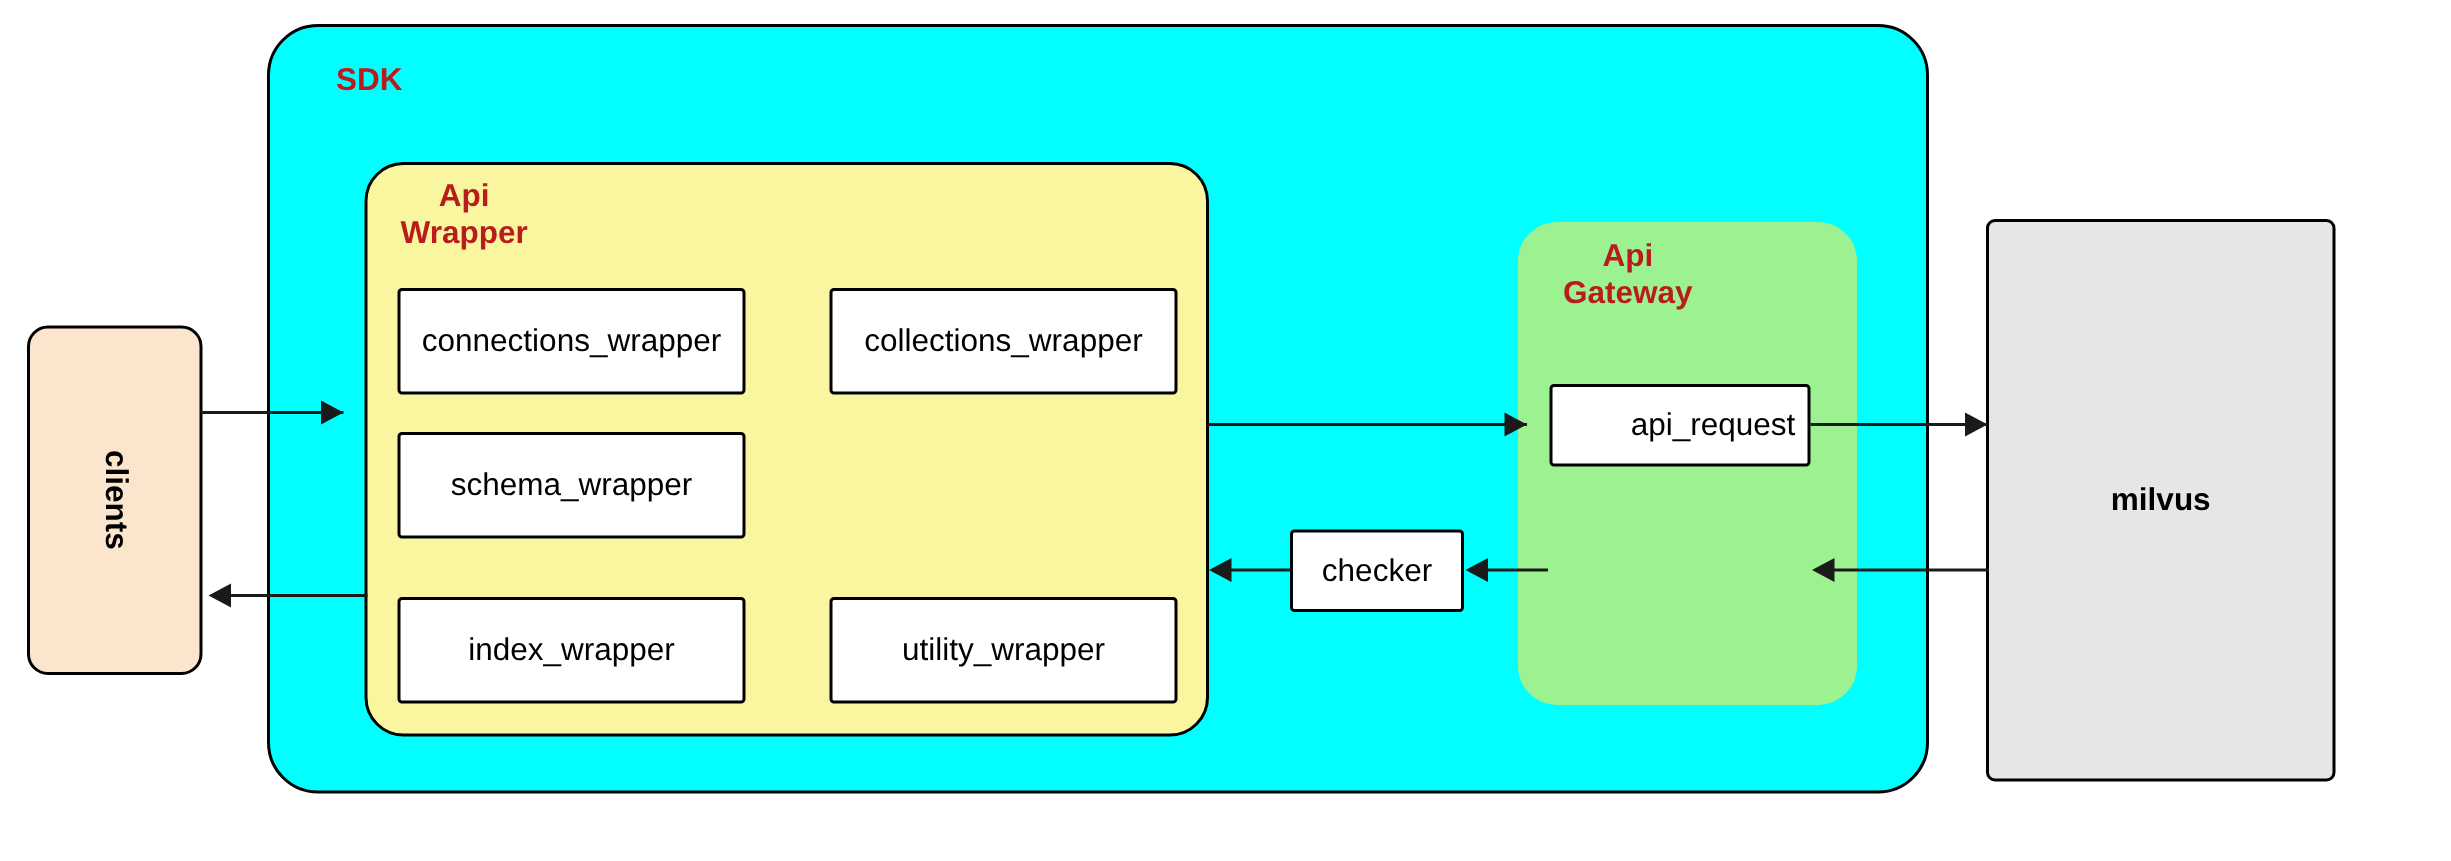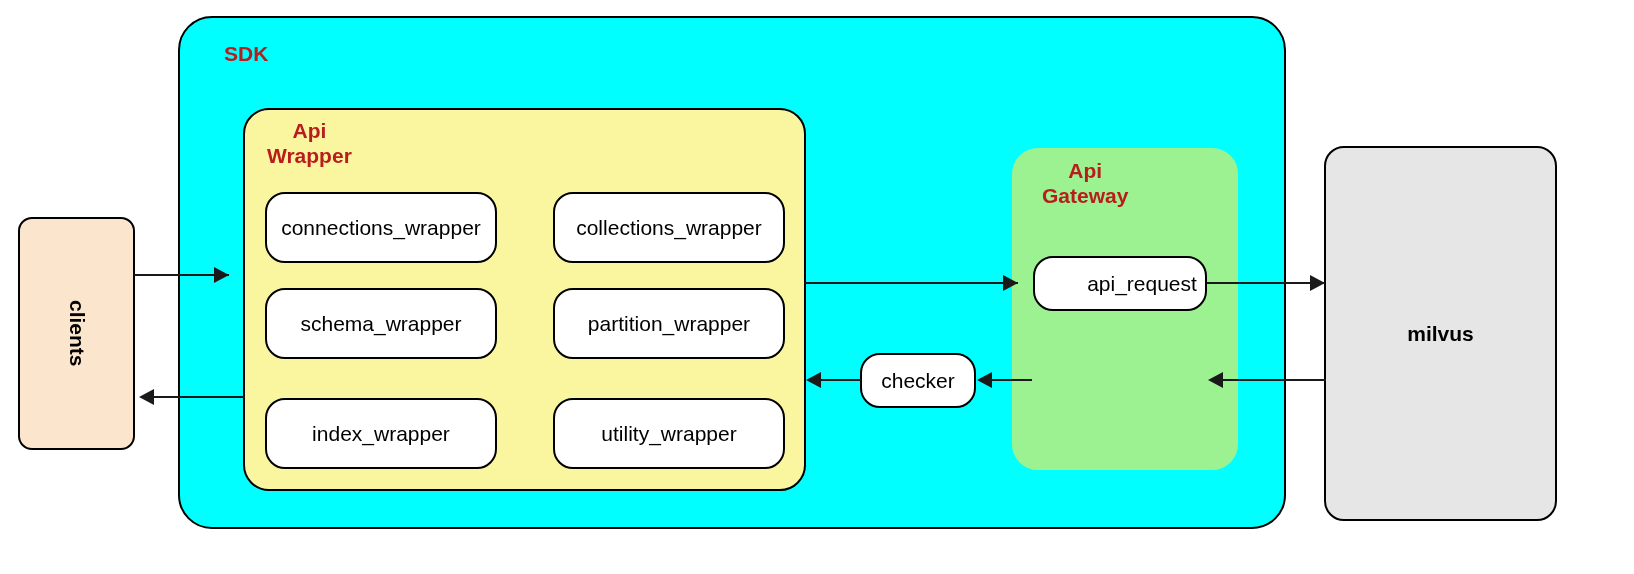--- a/index.html
+++ b/index.html
@@ -72,21 +72,21 @@
     white-space: pre-line;
   }
   .title-sdk   { left: 44px;  top: 23px; }
   .title-wrapper { left: 22px; top: 8px; }
   .title-gateway { left: 28px; top: 8px; }
 
   
   .node {
     background: #ffffff;
     border: 2px solid #000000;
-    border-radius: 20px;
+    border-radius: 3px;
     font-size: 21px;
     line-height: 24px;
     color: #000000;
   }
 
   
   .node-clients {
     background: #fce5cd;
     border: 2px solid #000000;
     border-radius: 14px;
@@ -98,21 +98,21 @@
     font-weight: bold;
   }
   .node-clients .vlabel {
     writing-mode: vertical-rl;
     text-orientation: mixed;
     white-space: nowrap;
   }
   .node-milvus {
     background: #e6e6e6;
     border: 2px solid #000000;
-    border-radius: 20px;
+    border-radius: 6px;
     left: 1324px;
     top: 146px;
     width: 233px;
     height: 375px;
     font-size: 21px;
     font-weight: bold;
   }
 
   
   .node-w { width: 232px; height: 71px; }
@@ -184,23 +184,20 @@
 
   <div class="box node node-w col-a row-1">
     <span>connections_wrapper</span>
   </div>
   <div class="box node node-w col-b row-1">
     <span>collections_wrapper</span>
   </div>
   <div class="box node node-w col-a row-2">
     <span>schema_wrapper</span>
   </div>
-  <div class="box node node-w col-b row-2">
-    <span>partition_wrapper</span>
-  </div>
   <div class="box node node-w col-a row-3">
     <span>index_wrapper</span>
   </div>
   <div class="box node node-w col-b row-3">
     <span>utility_wrapper</span>
   </div>
 
   <div class="box node node-g g-row-1">
     <span>api_request</span>
   </div>

